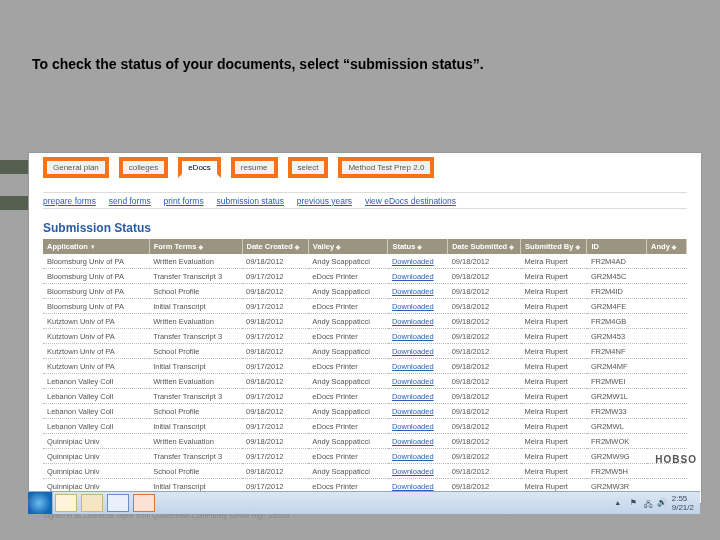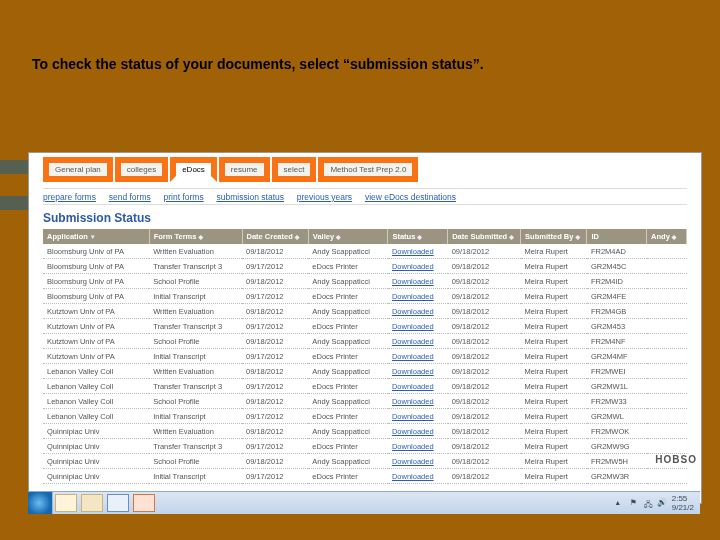--- a/index.html
+++ b/index.html
@@ -1,24 +1,24 @@
 <!DOCTYPE html>
 <html><head>
 <meta charset="utf-8">
 <style>
   html,body{margin:0;padding:0;width:720px;height:540px;font-family:Arial,Helvetica,sans-serif;font-size:10px;background:#fff;overflow:hidden}
-  .slide{width:720px;height:540px;background:#a16207;position:relative}
+  .slide{width:720px;height:540px;background:#a3a3a3;position:relative}
   .headline{position:absolute;left:32px;top:56px;font-size:14px;color:#000;font-weight:bold}
   .appwin{position:absolute;left:28px;top:152px;width:672px;height:350px;background:#fff;border:1px solid #999}
   
   .tabsrow{padding:4px 6px 2px 14px;font-size:8px}
-  .tabsrow span{border:6px solid #f97316;padding:2px 6px;margin-right:2px;background:#f3f3ee;color:#555;display:inline-block}
+  .tabsrow span{border:4px solid #f97316;padding:2px 6px;margin-right:10px;background:#f3f3ee;color:#555;display:inline-block}
   .tabsrow span.active{background:#fff;color:#000;border-bottom-color:#fff}
   
-  .bluenav{margin:4px 14px;padding:2px 0;border-top:1px solid #ddd;border-bottom:1px solid #ddd}
+  .bluenav{margin:12px 14px;padding:2px 0;border-top:1px solid #ddd;border-bottom:1px solid #ddd}
   .bluenav a{font-size:8.5px;color:#2a5fb4;text-decoration:underline;margin-right:10px;cursor:pointer}
   h2.section{margin:6px 14px 4px;font-size:12px;color:#2d5aa4;font-weight:bold}
   
   .tbl{width:calc(100% - 28px);margin:0 14px;border-collapse:collapse;font-size:7.5px;table-layout:fixed}
   .tbl th{background:#9b9480;color:#fff;font-weight:bold;text-align:left;padding:3px 4px;border-right:1px solid #cfcabc}
   .tbl td{border-bottom:1px dotted #bbb;padding:2.5px 4px;color:#555;white-space:nowrap;overflow:hidden;text-overflow:ellipsis}
   .tbl td a{color:#2a5fb4;text-decoration:underline;cursor:pointer}
   .foot{font-size:7px;color:#888;padding:6px 14px;line-height:1.5}
   .hobs{position:absolute;right:4px;bottom:38px;font-weight:bold;font-size:10px;color:#555;letter-spacing:1px}
   

